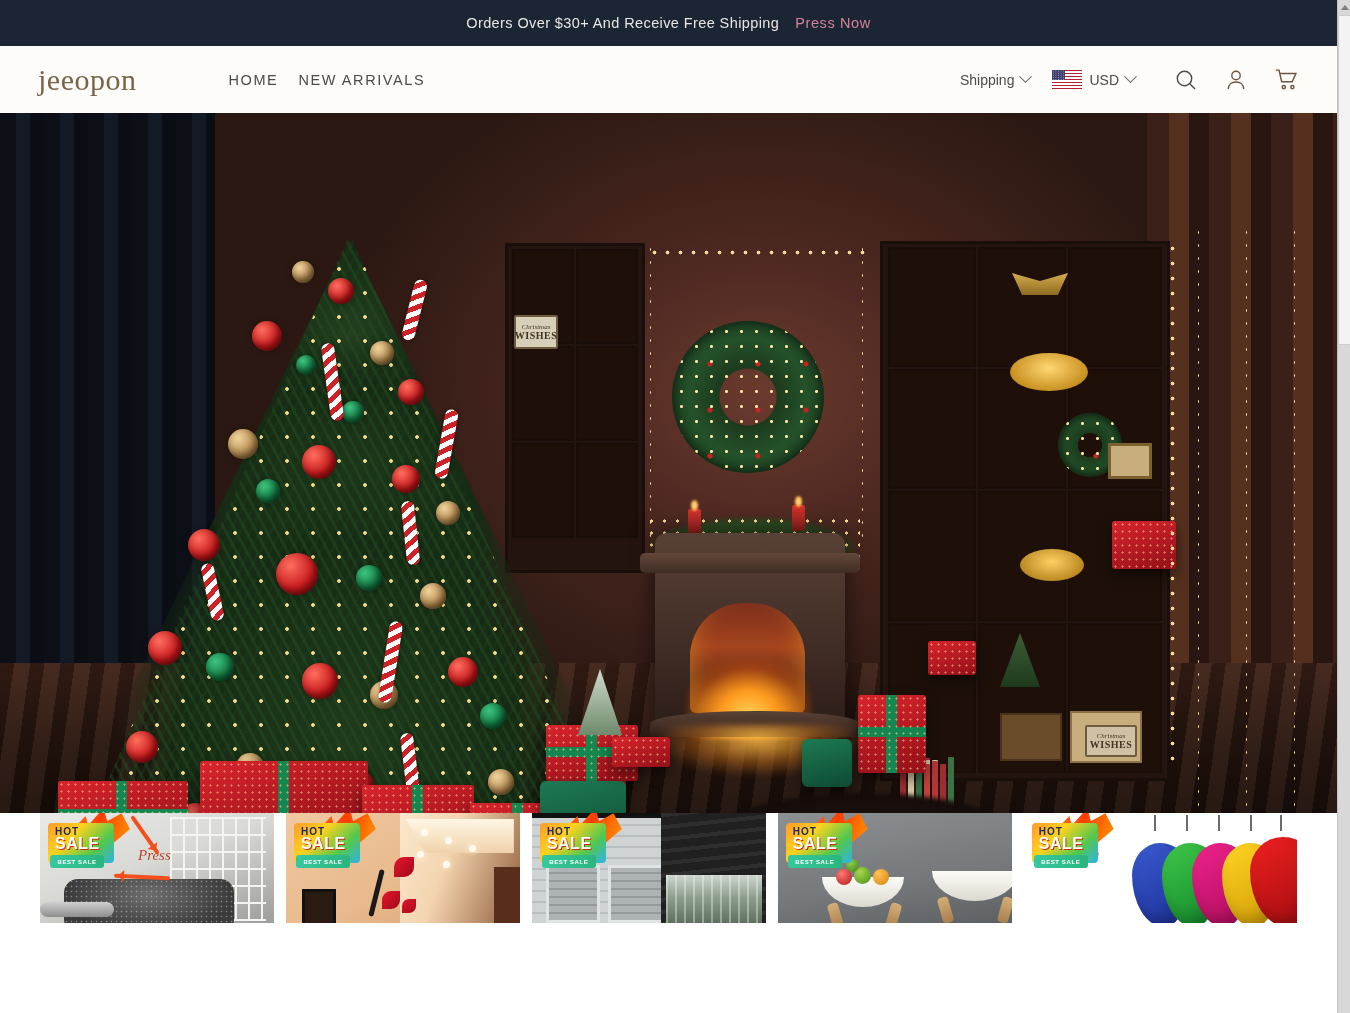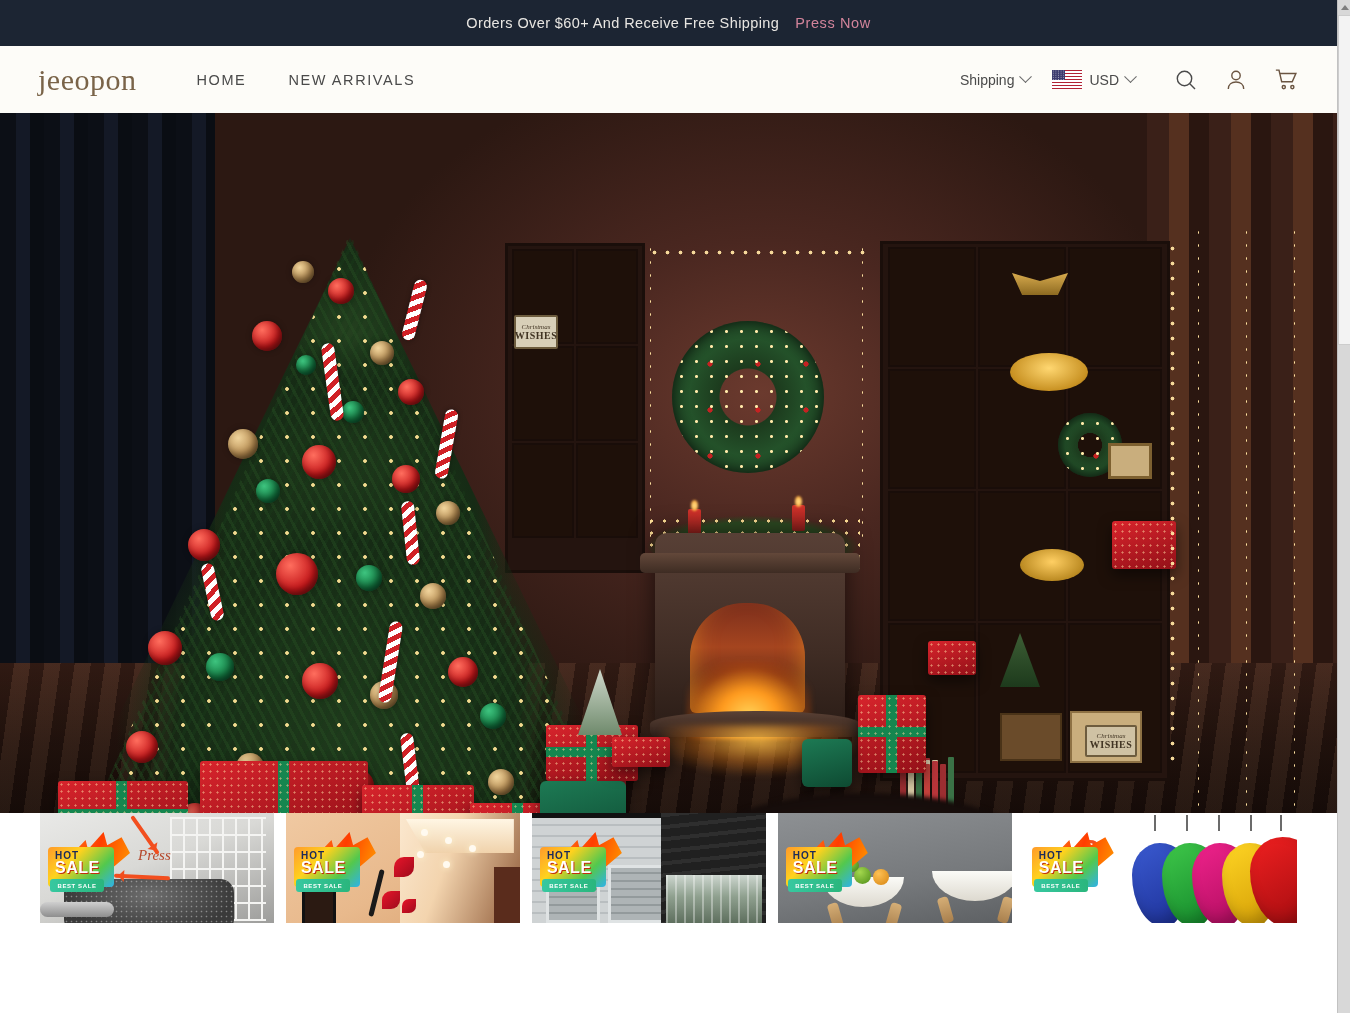--- a/index.html
+++ b/index.html
@@ -24,21 +24,21 @@
   .header {
     height: 67px; background: #fdfcf8;
     display: flex; align-items: center; padding: 0 26px 0 38px;
     position: relative;
   }
   .logo {
     font-family: "Liberation Serif", serif;
     font-size: 30px; color: #7a6449; letter-spacing: .5px;
     text-decoration:none; cursor:pointer; line-height:1;
   }
-  .nav { display: flex; gap: 42px; margin-left: 60px; }
+  .nav { display: flex; gap: 20px; margin-left: 92px; }
   .nav a {
     font-size: 14.5px; letter-spacing: 1.6px; color: #4a4a4a;
     text-decoration: none; cursor: pointer; font-weight: 400;
   }
   .hdr-right { margin-left: auto; display: flex; align-items: center; gap: 0; }
   .selector { display:flex; align-items:center; gap:7px; cursor:pointer; font-size:14px; color:#4a4a4a; }
   .selector.lang { margin-right: 22px; }
   .selector.curr { margin-right: 26px; }
   .chev { width:9px; height:9px; border-right:1.4px solid #6a6a6a; border-bottom:1.4px solid #6a6a6a;
           transform: rotate(45deg) translate(-2px,-2px); }
@@ -152,21 +152,21 @@
   .sign .s2{ font-size:10px; font-weight:bold; letter-spacing:.5px; }
 
   
   .section { padding: 0 40px; background:#fff; }
   .section-head { display:flex; align-items:flex-end; justify-content:space-between; height:100px; }
   .section-title { font-family:"Liberation Serif", serif; font-size:31px; color:#1d1d1d; font-weight:400; letter-spacing:.3px; }
   .view-all { font-size:14.5px; color:#1d1d1d; text-decoration:underline; text-underline-offset:4px; cursor:pointer; }
   .cards { display:flex; gap:12px; }
   .card { width: 250px; height: 110px; overflow:hidden; position:relative; cursor:pointer; background:#eee; }
   .card-img { position:absolute; inset:0; }
-  .badge { position:absolute; left:8px; top:24px; width:74px; height:58px; z-index:3; }
+  .badge { position:absolute; left:8px; top:0; width:74px; height:58px; z-index:3; }
   .badge .flame { position:absolute; left:22px; top:-5px; width:60px; height:44px;
      background: linear-gradient(110deg,#ff7a18 0%, #ff3d00 45%, #ff9d00 100%);
      clip-path: polygon(0% 55%, 26% 18%, 30% 40%, 56% 0%, 62% 30%, 86% 12%, 100% 48%, 74% 78%, 36% 92%, 6% 82%);
      filter: drop-shadow(0 1px 2px rgba(0,0,0,.25)); }
   .badge .plate { position:absolute; left:0; top:10px; width:66px; height:40px; border-radius:4px;
      background: linear-gradient(135deg,#ff9a2b 0%, #ffd21e 34%, #53c84d 70%, #2fb2e8 100%); }
   .badge .hot { position:absolute; left:7px; top:13px; font-size:10px; font-weight:bold; color:#1b2a5a; letter-spacing:1px; }
   .badge .sale { position:absolute; left:7px; top:22px; font-size:16px; font-weight:bold; color:#fff; letter-spacing:.5px;
      text-shadow: 1px 1px 0 #c2300a; }
   .badge .ribbon { position:absolute; left:2px; top:42px; width:54px; height:13px; border-radius:3px;
@@ -232,21 +232,21 @@
   .sb-arrow { width:13px; height:15px; display:flex; align-items:center; justify-content:center; background:#d8d8d8; cursor:pointer; }
   .sb-arrow .tri { width:0;height:0;border-left:4px solid transparent;border-right:4px solid transparent;border-bottom:5px solid #7d7d7d; }
   .sb-thumb { position:absolute; top:15px; left:0; width:13px; height:330px; background:#f3f3f3; border:1px solid #cdcdcd; cursor:pointer; }
 </style>
 </head>
 <body>
 
 <div class="page">
 
   <div class="announce">
-    <span class="msg">Orders Over $60+ And Receive Free Shipping</span>
+    <span class="msg">Orders Over $30+ And Receive Free Shipping</span>
     <a class="shop-now">Press Now</a>
   </div>
 
   <div class="header">
     <a class="logo">jeeopon</a>
 
     <nav class="nav">
       <a>HOME</a>
       <a>NEW ARRIVALS</a>
     </nav>

